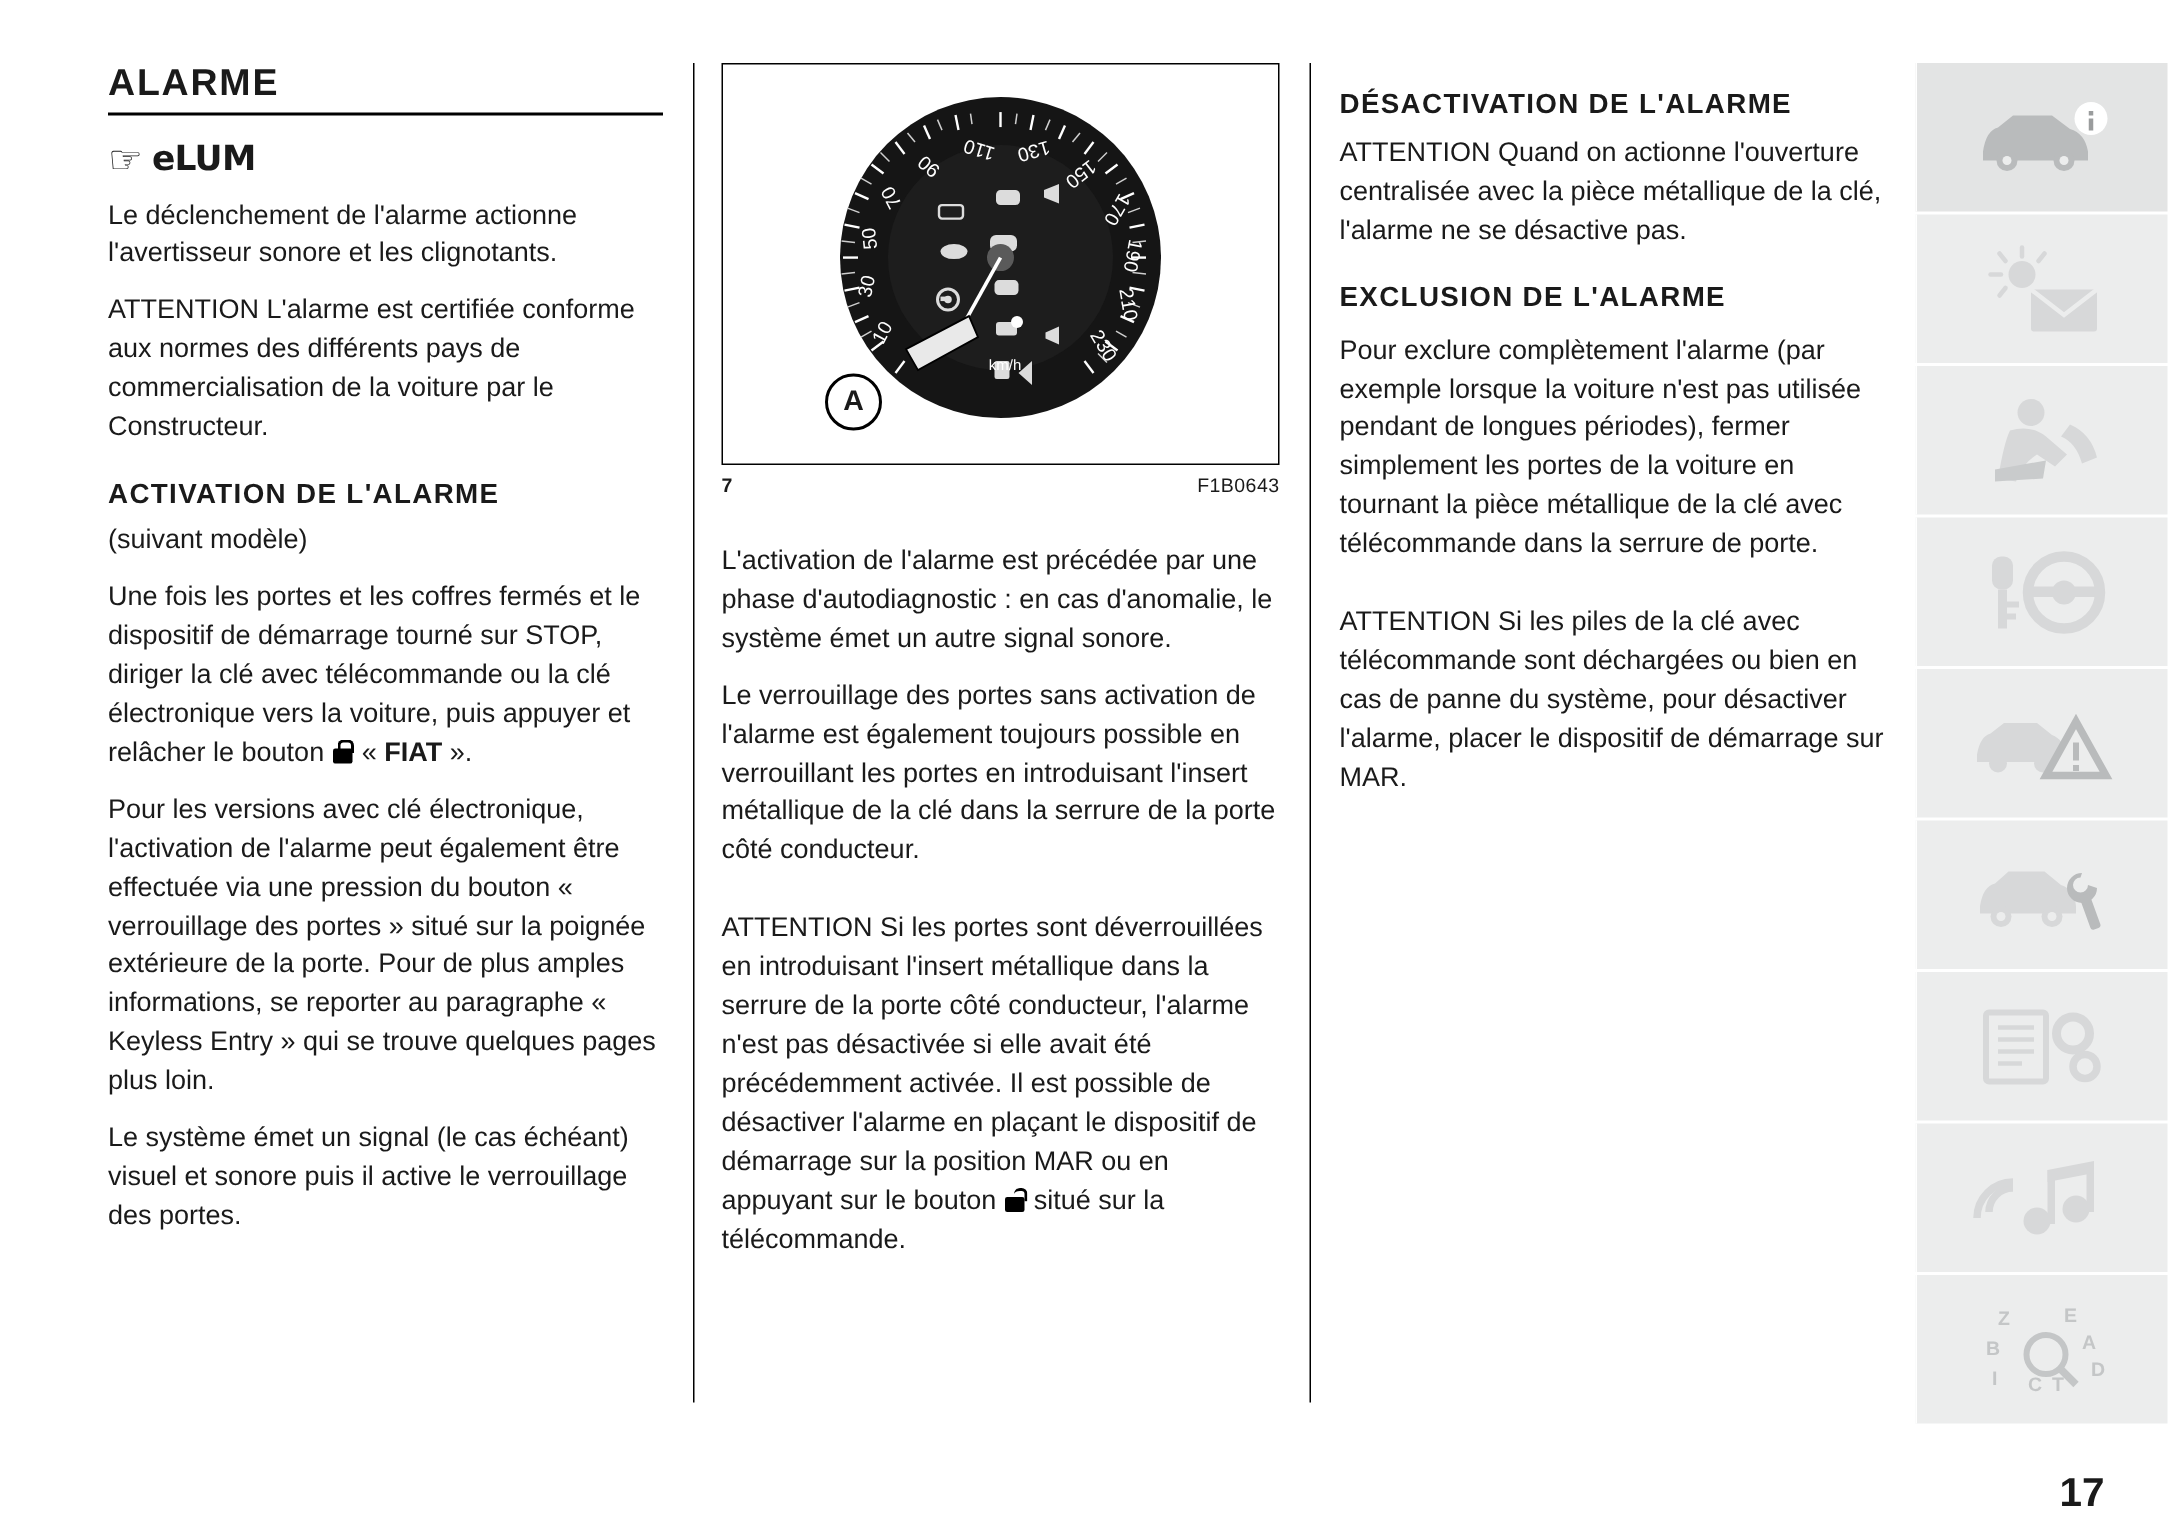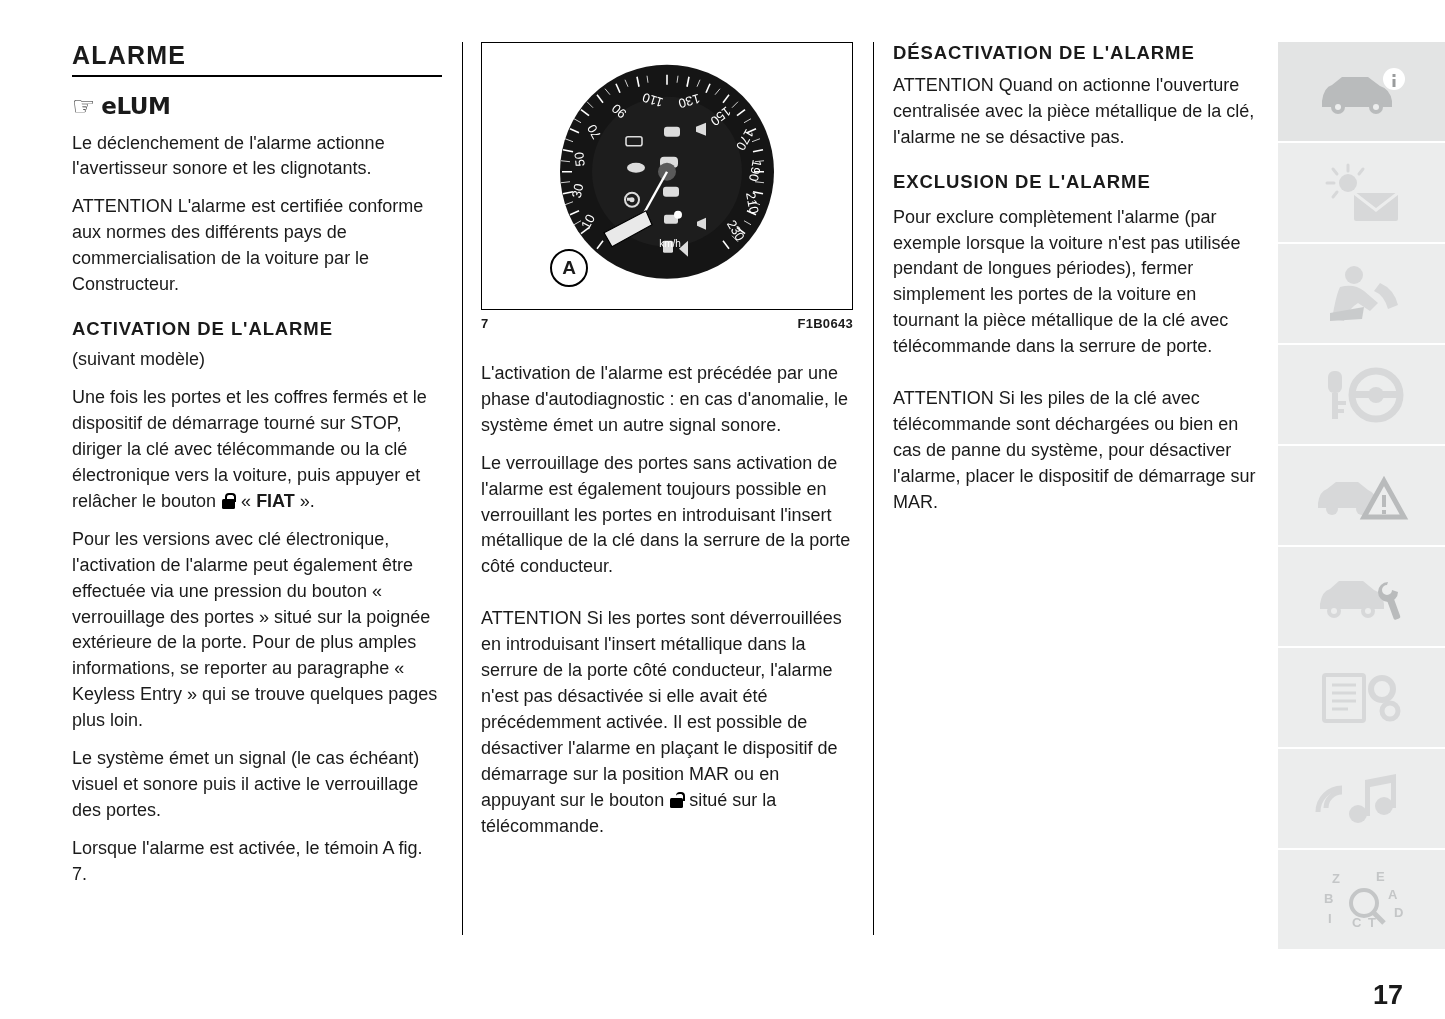--- a/index.html
+++ b/index.html
@@ -164,21 +164,21 @@
     justify-content: center;
     z-index: 4;
   }
   .fig-caption-row {
     display: flex;
     justify-content: space-between;
     font-size: 13px;
     margin-top: 6px;
     font-weight: bold;
   }
-  .fig-caption-row .code { font-weight: bold; letter-spacing: 0.3px; }
+  .fig-caption-row .code { font-weight: normal; letter-spacing: 0.3px; }
 
   
   .rail {
     position: absolute;
     right: 0;
     top: 42px;
     width: 168px;
   }
   .rail-item {
     width: 168px;
@@ -224,21 +224,20 @@
 
     <h2 class="sub">ACTIVATION DE L'ALARME</h2>
     <p class="tight">(suivant modèle)</p>
 
     <p>
       <span>Une fois les portes et les coffres fermés et le dispositif de démarrage tourné sur STOP, diriger la clé avec télécommande ou la clé électronique vers la voiture, puis appuyer et relâcher le bouton </span><span class="lock-inline"><span class="shackle"></span><span class="body"></span></span><span> « </span><span class="bold-inline">FIAT</span><span> ».</span>
     </p>
 
     <p>Pour les versions avec clé électronique, l'activation de l'alarme peut également être effectuée via une pression du bouton « verrouillage des portes » situé sur la poignée extérieure de la porte. Pour de plus amples informations, se reporter au paragraphe « Keyless Entry » qui se trouve quelques pages plus loin.</p>
     <p>Le système émet un signal (le cas échéant) visuel et sonore puis il active le verrouillage des portes.</p>
-    <p>Lorsque l'alarme est activée, le témoin A fig. 7.</p>
   </div>
 
   <div class="col col-2">
 
     <div class="figure-box">
       <div class="dial">
         <div class="dial-inner"></div>
         <svg width="214" height="214" viewBox="0 0 214 214">
 
           <g stroke="#ffffff" stroke-width="1.6">
@@ -339,21 +338,21 @@
     </div>
 
     <p style="margin-top:30px">L'activation de l'alarme est précédée par une phase d'autodiagnostic : en cas d'anomalie, le système émet un autre signal sonore.</p>
     <p>Le verrouillage des portes sans activation de l'alarme est également toujours possible en verrouillant les portes en introduisant l'insert métallique de la clé dans la serrure de la porte côté conducteur.</p>
     <p style="margin-top:26px">
       <span>ATTENTION Si les portes sont déverrouillées en introduisant l'insert métallique dans la serrure de la porte côté conducteur, l'alarme n'est pas désactivée si elle avait été précédemment activée. Il est possible de désactiver l'alarme en plaçant le dispositif de démarrage sur la position MAR ou en appuyant sur le bouton </span><span class="lock-inline lock-open"><span class="shackle"></span><span class="body"></span></span><span> situé sur la télécommande.</span>
     </p>
   </div>
 
   <div class="col col-3">
-    <h2 class="sub" style="margin-top:0">DÉSACTIVATION DE L'ALARME</h2>
+    <h2 class="sub" style="margin-top:16px">DÉSACTIVATION DE L'ALARME</h2>
     <p>ATTENTION Quand on actionne l'ouverture centralisée avec la pièce métallique de la clé, l'alarme ne se désactive pas.</p>
 
     <h2 class="sub">EXCLUSION DE L'ALARME</h2>
     <p>Pour exclure complètement l'alarme (par exemple lorsque la voiture n'est pas utilisée pendant de longues périodes), fermer simplement les portes de la voiture en tournant la pièce métallique de la clé avec télécommande dans la serrure de porte.</p>
     <p style="margin-top:26px">ATTENTION Si les piles de la clé avec télécommande sont déchargées ou bien en cas de panne du système, pour désactiver l'alarme, placer le dispositif de démarrage sur MAR.</p>
   </div>
 
   <div class="rail">
 
     <div class="rail-item active">

